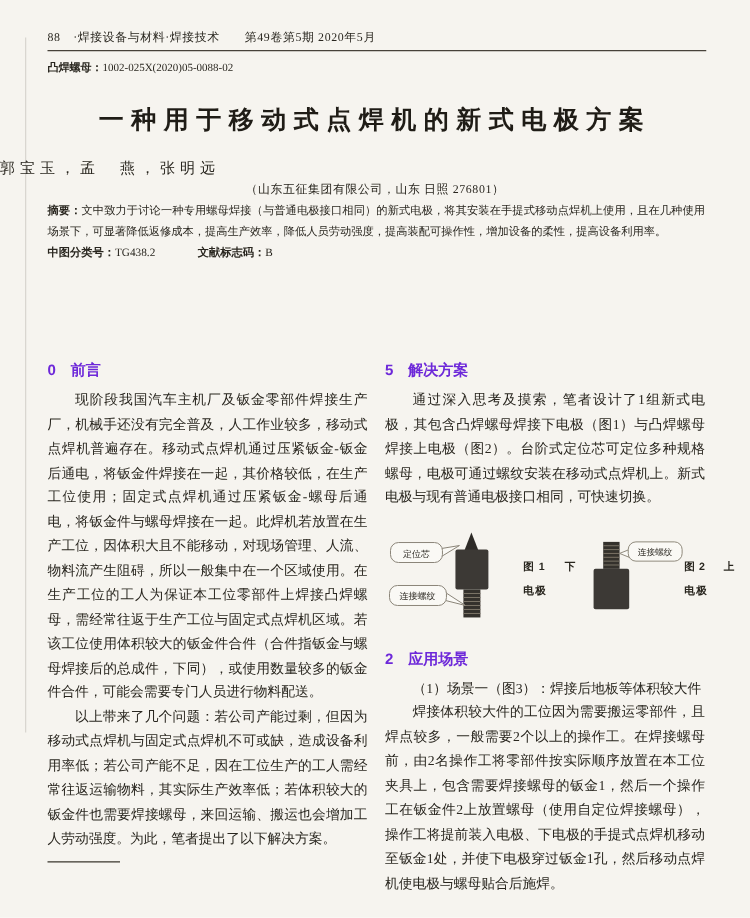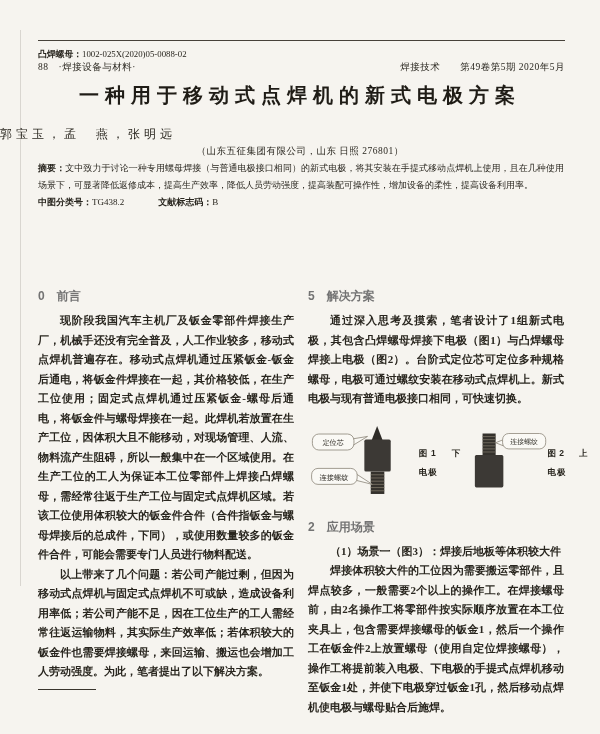--- a/index.html
+++ b/index.html
@@ -7,22 +7,22 @@
     position:relative; width:600px; height:734px;
     background:#f6f4ef; overflow:hidden;
     font-family:"Liberation Serif","DejaVu Serif",serif;
     color:#29261f;
   }
   .scan-line { position:absolute; left:20px; top:30px; width:1px; height:556px;
     background:rgba(70,62,48,.16); }
 
   
   .header { position:absolute; top:24px; left:38px; right:35px;
-    display:flex; justify-content:space-between; align-items:baseline;
-    font-size:9.5px; letter-spacing:.5px;margin-top:37px; }
+    display:flex; justify-content:flex-start; align-items:baseline;
+    font-size:9.5px; letter-spacing:.5px; }
   .header-left, .header-right { display:flex; gap:10px; align-items:baseline; }
   .header-right { gap:20px; }
   .header-rule { position:absolute; top:40px; left:38px; right:35px;
     border-top:1.4px solid #47423a; }
   .article-no { position:absolute; top:49px; left:38px; font-size:8.8px; }
   .article-no b { font-weight:bold; }
 
   
   .title { position:absolute; top:82px; left:0; width:100%; text-align:center;
     font-family:Liberation Sans, sans-serif;
@@ -39,23 +39,23 @@
   .abstract-block .lbl { font-weight:bold; }
   .clc-line { margin-top:0; }
   .clc-line .gap { display:inline-block; width:34px; }
 
   
   .columns { position:absolute; top:288px; left:38px; right:35px;
     display:flex; gap:14px; }
   .col { width:256px; font-size:11px; line-height:19.5px; text-align:justify; }
   .sec-heading { font-family:"Liberation Sans","DejaVu Sans",sans-serif;
     font-weight:bold; font-size:12px; line-height:16px; margin:0 0 7px 0;
-    text-align:left; color:#737373; }
+    text-align:left; color:#6d28d9; }
   .sec-heading.mid { margin-top:4px; }
-  .col p { margin:0; text-indent:2em;font-weight:bold; }
+  .col p { margin:0; text-indent:2em; }
   .footnote-rule { width:58px; border-top:1.2px solid #3a362e; margin-top:7px; }
 
   
   .fig-row { display:flex; justify-content:space-between; align-items:flex-start;
     margin:8px 2px 12px 2px; }
   .fig { display:flex; flex-direction:row; align-items:center; }
   .fig-caption { font-family:"Liberation Sans","DejaVu Sans",sans-serif;
     font-size:8.5px; font-weight:bold; margin-top:3px; text-indent:0;
     letter-spacing:1px; }
   .callout-box { fill:#faf9f5; stroke:#8b8578; stroke-width:1; }

